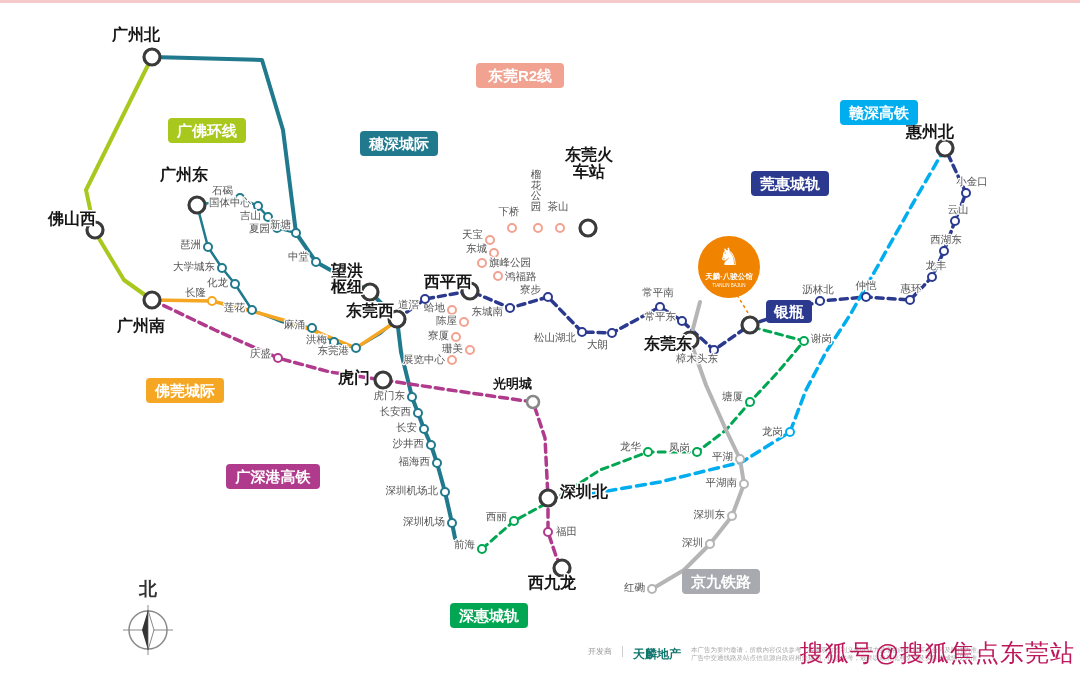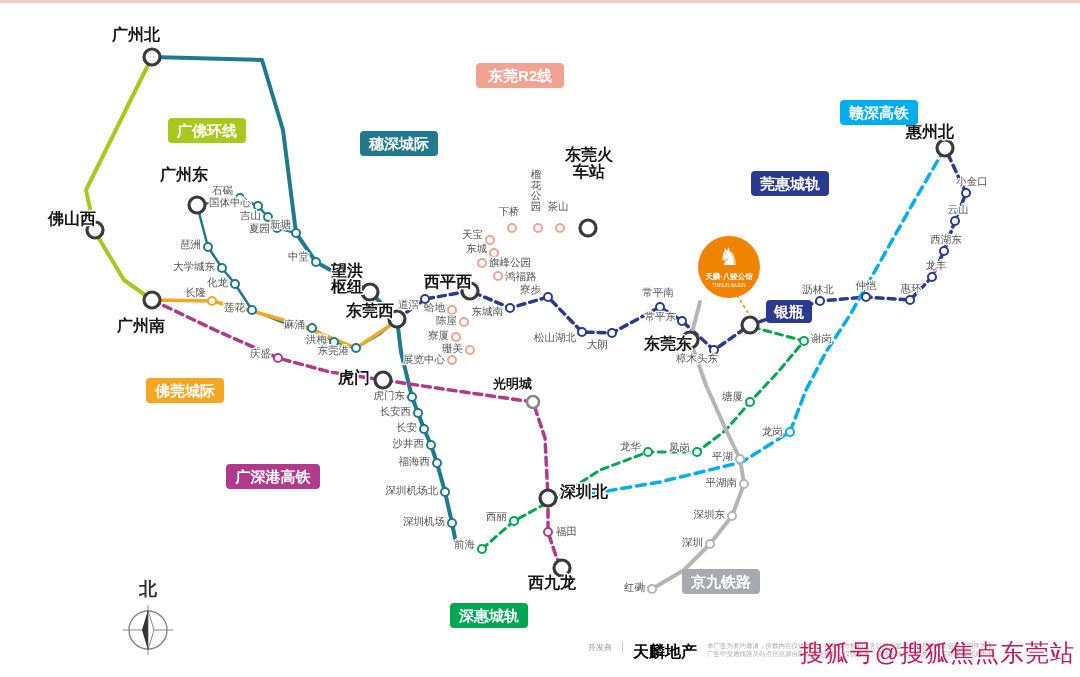--- a/index.html
+++ b/index.html
@@ -18,21 +18,21 @@
   .station-label.major { fill:#161616; font-weight:bold; font-size:16px; stroke-width:3px; }
   .station-label.medium { fill:#161616; font-weight:bold; font-size:13px; stroke-width:3px; }
   .badge-text { fill:#ffffff; font-weight:bold; font-size:15px; text-anchor:middle; }
   .compass-north { font-size:18px; font-weight:bold; fill:#333; }
   .footer {
     position:absolute; left:588px; bottom:14px; display:flex; align-items:flex-start; gap:10px;
     white-space:nowrap;
   }
   .dev-label { font-size:8px; color:#999; padding-bottom:1px; }
   .dev-sep { display:inline-block; width:1px; height:11px; background:#cccccc; }
-  .dev-name { font-size:16px; font-weight:bold; color:#000000; }
+  .dev-name { font-size:12px; font-weight:bold; color:#0f766e; }
   .disclaimer { font-size:6.5px; color:#aaaaaa; line-height:1.25; }
   .watermark {
     position:absolute; right:5px; bottom:8px;
     font-size:24px; font-weight:normal; color:#be185d; letter-spacing:1px;
   }
 </style>
 </head>
 <body>
 
 <div class="topline"></div>

